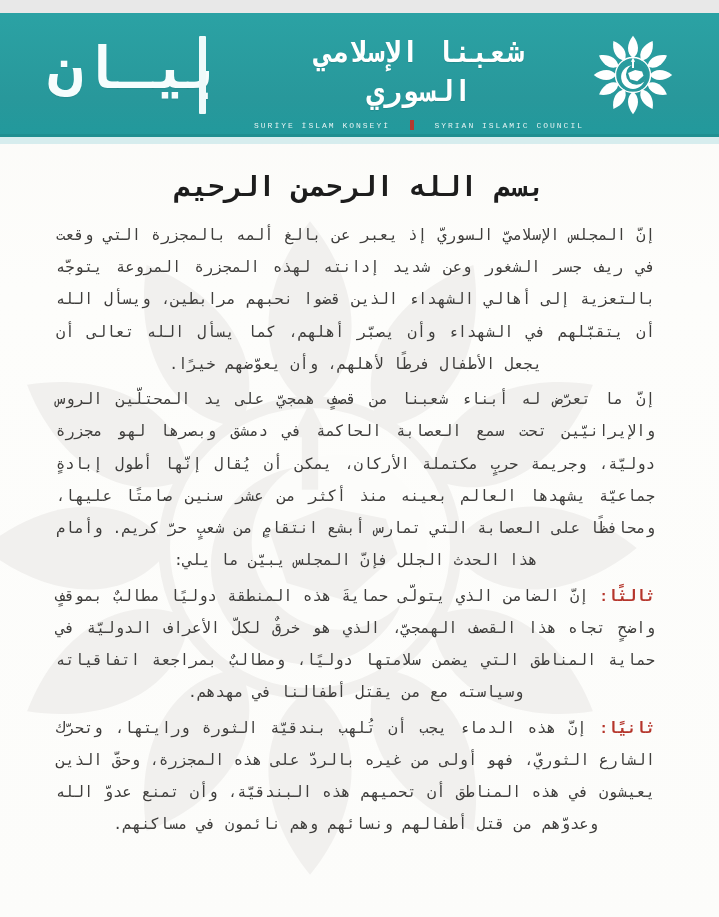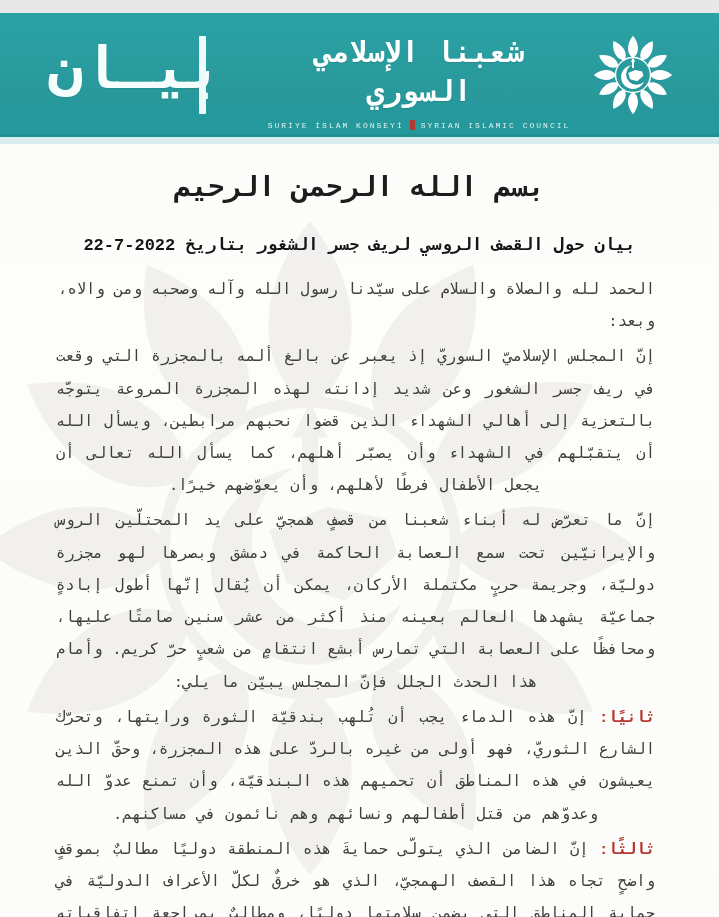--- a/index.html
+++ b/index.html
@@ -21,21 +21,21 @@
     text-shadow:0 1px 1px rgba(0,0,0,.08);
   }
   .header-divider{
     position:absolute;left:199px;top:23px;width:7px;height:78px;
     background:#eefafa;border-radius:1px;
   }
   .org-block{position:absolute;right:135px;top:22px;width:330px;text-align:center;color:#fff;}
   .org-name{font-size:29px;font-weight:bold;letter-spacing:0;line-height:1.35;text-shadow:0 1px 1px rgba(0,0,0,.10);}
   .org-sub{
     margin-top:7px;font-size:8px;letter-spacing:2px;white-space:nowrap;
-    color:rgba(255,255,255,.88);display:flex;align-items:center;justify-content:center;gap:6px;
+    color:rgba(255,255,255,.88);display:flex;align-items:center;justify-content:center;gap:20px;
   }
   .red-sep{display:inline-block;width:5px;height:10px;background:#b23a31;}
   .logo{position:absolute;left:591px;top:20px;width:84px;height:84px;}
   
   .watermark{position:absolute;left:-40px;top:185px;width:700px;height:700px;pointer-events:none;}
   
   .doc{position:absolute;top:131px;left:0;right:0;bottom:0;border-radius:32px;}
   .basmala{
     margin:26px auto 0;text-align:center;font-size:28px;font-weight:bold;color:#1d1d1d;
     letter-spacing:1px;
@@ -118,30 +118,28 @@
     <circle cx="65" cy="59" r="15" fill="#fcfcfa"></circle>
     <rect x="58.6" y="40" width="2.8" height="10" fill="#f1f0ee"></rect>
     <path d="M60 35 L57 41 L63 41 Z" fill="#f1f0ee"></path>
     <path d="M53 57 L63 53 L73 55 L75 61 L66 69 L56 66 Z" fill="#f1f0ee"></path>
   </svg>
 
   <div class="doc">
 
     <div class="basmala">بسم الله الرحمن الرحيم</div>
 
-    <div class="doc-title">بيان حول القصف الروسي لريف جسر الشغور بتاريخ 2022-7-22</div>
 
     <div class="body-text">
 
-      <p class="align-right"><span class="sec-label"></span> <span>الحمد لله والصلاة والسلام على سيّدنا رسول الله وآله وصحبه ومن والاه، وبعد:</span></p>
 
       <p><span class="sec-label"></span> <span>إنّ المجلس الإسلاميّ السوريّ إذ يعبر عن بالغ ألمه بالمجزرة التي وقعت في ريف جسر الشغور وعن شديد إدانته لهذه المجزرة المروعة يتوجّه بالتعزية إلى أهالي الشهداء الذين قضوا نحبهم مرابطين، ويسأل الله أن يتقبّلهم في الشهداء وأن يصبّر أهلهم، كما يسأل الله تعالى أن يجعل الأطفال فرطًا لأهلهم، وأن يعوّضهم خيرًا.</span></p>
 
       <p><span class="sec-label"></span> <span>إنّ ما تعرّض له أبناء شعبنا من قصفٍ همجيّ على يد المحتلّين الروس والإيرانيّين تحت سمع العصابة الحاكمة في دمشق وبصرها لهو مجزرة دوليّة، وجريمة حربٍ مكتملة الأركان، يمكن أن يُقال إنّها أطول إبادةٍ جماعيّة يشهدها العالم بعينه منذ أكثر من عشر سنين صامتًا عليها، ومحافظًا على العصابة التي تمارس أبشع انتقامٍ من شعبٍ حرّ كريم. وأمام هذا الحدث الجلل فإنّ المجلس يبيّن ما يلي:</span></p>
 
 
+      <p><span class="sec-label">ثالثًا:</span> <span>إنّ الضامن الذي يتولّى حمايةَ هذه المنطقة دوليًا مطالبٌ بموقفٍ واضحٍ تجاه هذا القصف الهمجيّ، الذي هو خرقٌ لكلّ الأعراف الدوليّة في حماية المناطق التي يضمن سلامتها دوليًا، ومطالبٌ بمراجعة اتفاقياته وسياسته مع من يقتل أطفالنا في مهدهم.</span></p>
+
       <p><span class="sec-label">ثانيًا:</span> <span>إنّ هذه الدماء يجب أن تُلهب بندقيّة الثورة ورايتها، وتحرّك الشارع الثوريّ، فهو أولى من غيره بالردّ على هذه المجزرة، وحقّ الذين يعيشون في هذه المناطق أن تحميهم هذه البندقيّة، وأن تمنع عدوّ الله وعدوّهم من قتل أطفالهم ونسائهم وهم نائمون في مساكنهم.</span></p>
-
-      <p><span class="sec-label">ثالثًا:</span> <span>إنّ الضامن الذي يتولّى حمايةَ هذه المنطقة دوليًا مطالبٌ بموقفٍ واضحٍ تجاه هذا القصف الهمجيّ، الذي هو خرقٌ لكلّ الأعراف الدوليّة في حماية المناطق التي يضمن سلامتها دوليًا، ومطالبٌ بمراجعة اتفاقياته وسياسته مع من يقتل أطفالنا في مهدهم.</span></p>
 
     </div>
   </div>
 </div>
 
 </body></html>

